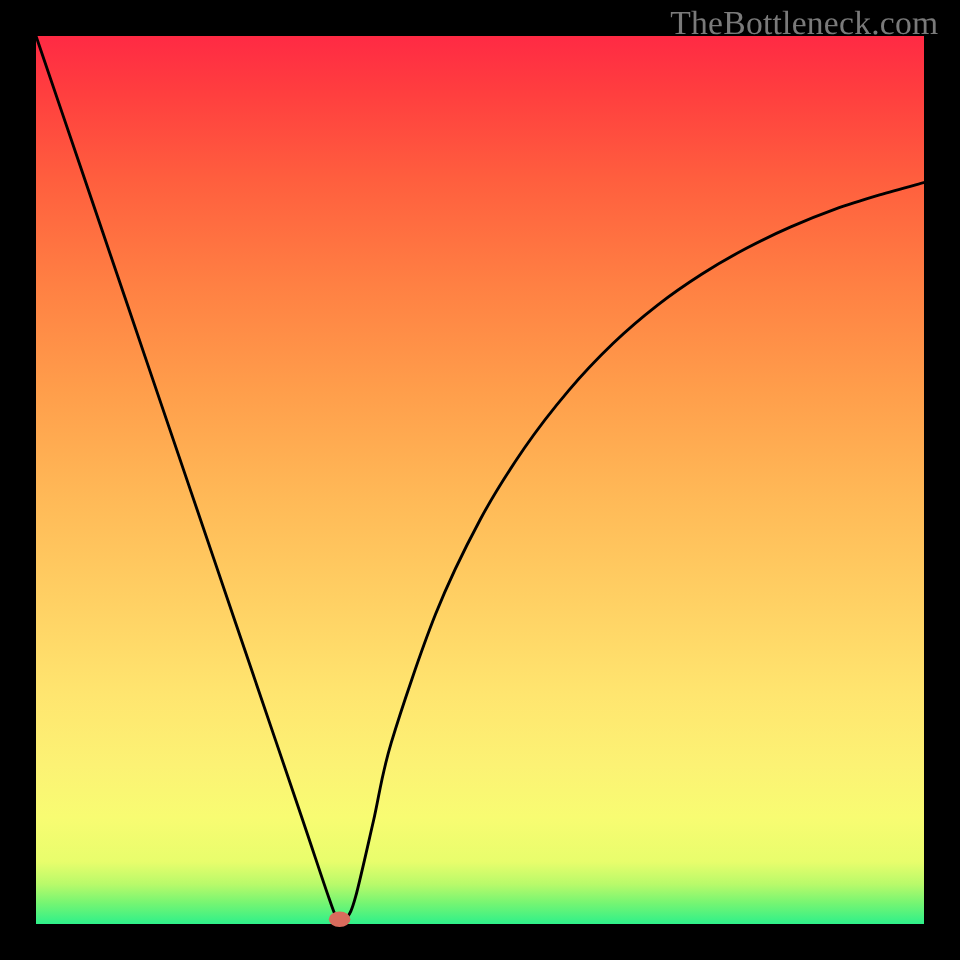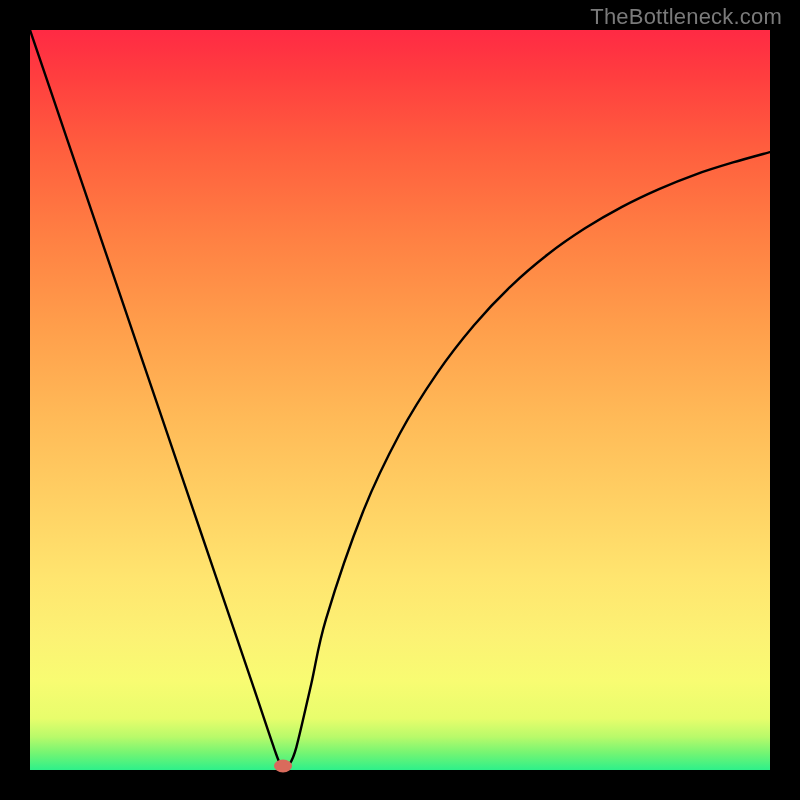--- a/index.html
+++ b/index.html
@@ -15,24 +15,25 @@
     position: relative;
     width: 800px;
     height: 800px;
     background: #000;
   }
   .watermark {
     position: absolute;
     top: 4px;
     right: 18px;
     color: #7a7a7a;
-    font-size: 22px;
+    font-size: 28px;
     font-weight: 400;
     letter-spacing: 0.2px;
     z-index: 5;
+    font-family: Liberation Serif, serif;
   }
   .plot-area {
     position: absolute;
     left: 30px;
     top: 30px;
     width: 740px;
     height: 740px;
     
     background: linear-gradient(
       to top,

